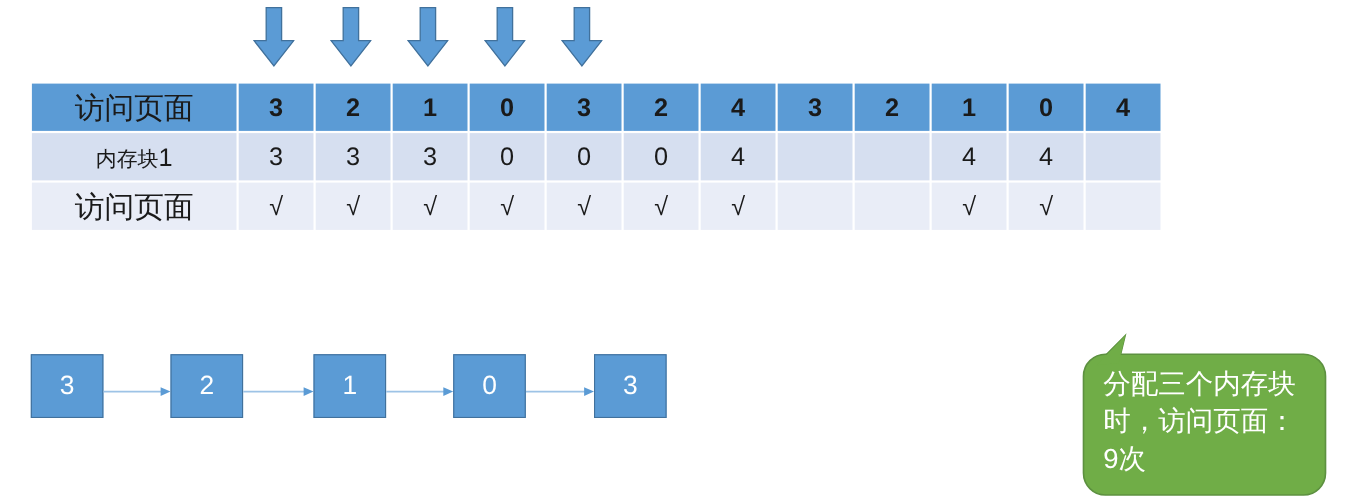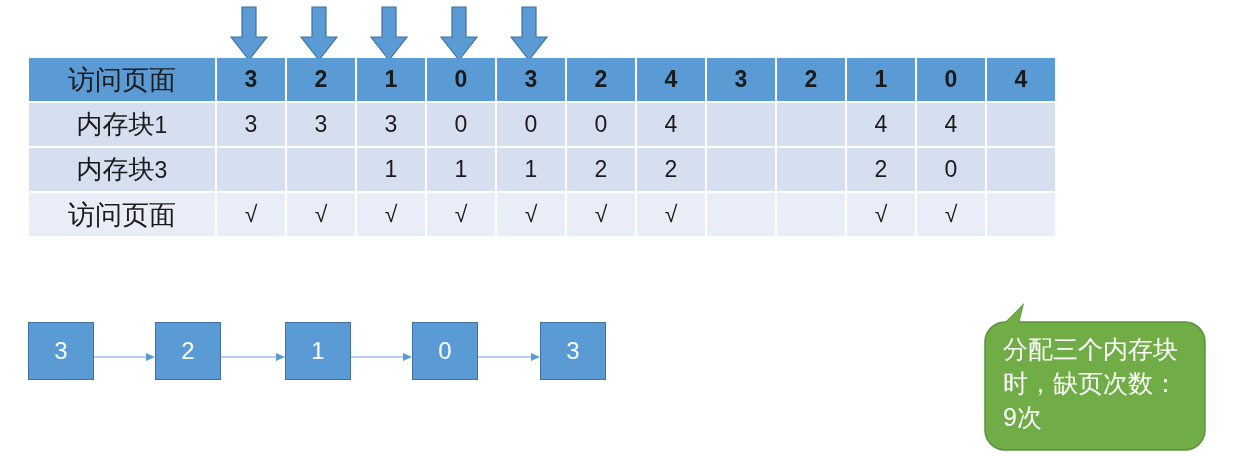--- a/index.html
+++ b/index.html
@@ -8,21 +8,21 @@
     background:#ffffff;
     font-family:"Liberation Sans","DejaVu Sans",sans-serif;
     position:relative;
     overflow:hidden;
   }
   
   .arrow-layer{position:absolute;left:0;top:0;width:1235px;height:62px;}
   .down-arrow{position:absolute;top:6px;width:38px;height:56px;}
   
   .page-table{
-    position:absolute;left:27px;top:56px;
+    position:absolute;left:27px;top:74px;
     border-collapse:separate;border-spacing:2px 2px;
     table-layout:fixed;
   }
   .page-table td{
     padding:0;margin:0;
     text-align:center;
     vertical-align:middle;
     height:43px;
     font-size:23px;
     color:#1a1a1a;
@@ -40,21 +40,21 @@
     font-size:27px;
     font-weight:normal;
   }
   tbody tr.band-a td{background:#d6dff0;}
   tbody tr.band-b td{background:#e9edf7;}
   tbody td.col-label{
     font-size:27px;
     color:#1a1a1a;
     text-align:center;
   }
-  .lbl-zh{font-size:26px;}
+  .lbl-zh{font-size:19px;}
   .lbl-num{font-size:23px;}
   .hit{color:#ff0000;}
   .miss{color:#1a1a1a;}
   .tick{font-size:25px;}
   
   .flow{position:absolute;left:0;top:315px;width:640px;height:80px;}
   .flow-box{
     position:absolute;top:7px;
     width:66px;height:58px;
     background:#5b9bd5;
@@ -128,35 +128,20 @@
         <td class="col-data hit">0</td>
         <td class="col-data miss">0</td>
         <td class="col-data miss">0</td>
         <td class="col-data hit">4</td>
         <td class="col-data miss"></td>
         <td class="col-data miss"></td>
         <td class="col-data miss">4</td>
         <td class="col-data miss">4</td>
         <td class="col-data miss"></td>
       </tr>
-      <tr class="band-a">
-        <td class="col-label"><span class="lbl-zh">内存块</span><span class="lbl-num">3</span></td>
-        <td class="col-data miss"></td>
-        <td class="col-data miss"></td>
-        <td class="col-data hit">1</td>
-        <td class="col-data miss">1</td>
-        <td class="col-data miss">1</td>
-        <td class="col-data hit">2</td>
-        <td class="col-data miss">2</td>
-        <td class="col-data miss"></td>
-        <td class="col-data miss"></td>
-        <td class="col-data miss">2</td>
-        <td class="col-data hit">0</td>
-        <td class="col-data miss"></td>
-      </tr>
       <tr class="band-b">
         <td class="col-label">访问页面</td>
         <td class="col-data tick">√</td>
         <td class="col-data tick">√</td>
         <td class="col-data tick">√</td>
         <td class="col-data tick">√</td>
         <td class="col-data tick">√</td>
         <td class="col-data tick">√</td>
         <td class="col-data tick">√</td>
         <td class="col-data"></td>
@@ -201,14 +186,14 @@
       <span>3</span>
     </div>
   </div>
 
 <div class="callout">
   <svg width="224" height="152" viewBox="0 0 224 152">
     <path d="M 10 35 L 10 35 L 40 5 L 33 34 Z" fill="#70ad47" stroke="#5d9140" stroke-width="1.2"></path>
     <rect x="2" y="22" width="220" height="128" rx="20" ry="20" fill="#70ad47" stroke="#5d9140" stroke-width="1.5"></rect>
     <path d="M 14 32 L 40 5 L 34 30 Z" fill="#70ad47" stroke="none"></path>
   </svg>
-  <div class="callout-text">分配三个内存块时，缺页次数：9次</div>
+  <div class="callout-text">分配三个内存块时，访问页面：9次</div>
 </div>
 
 </body></html>

